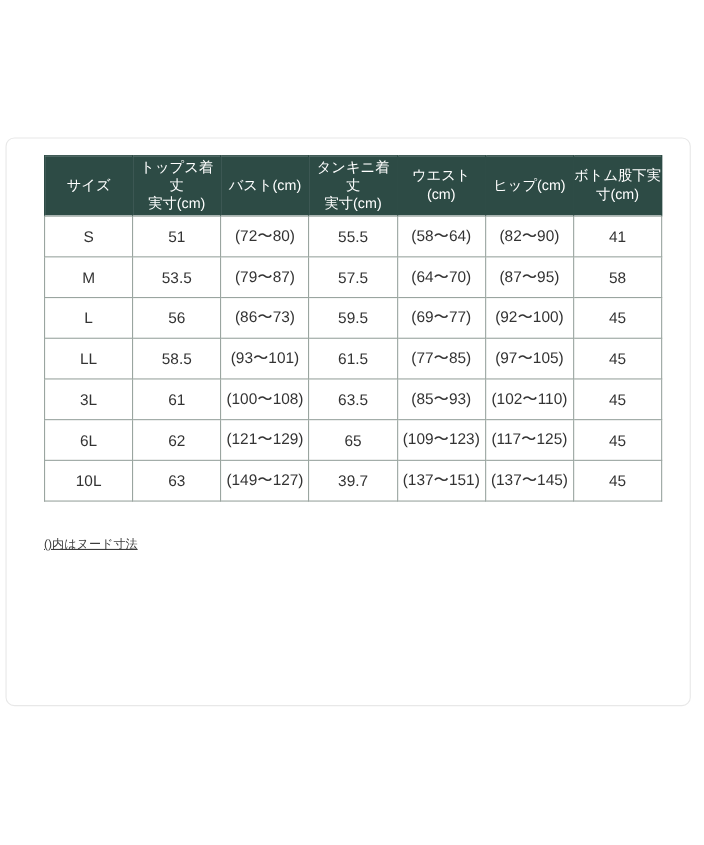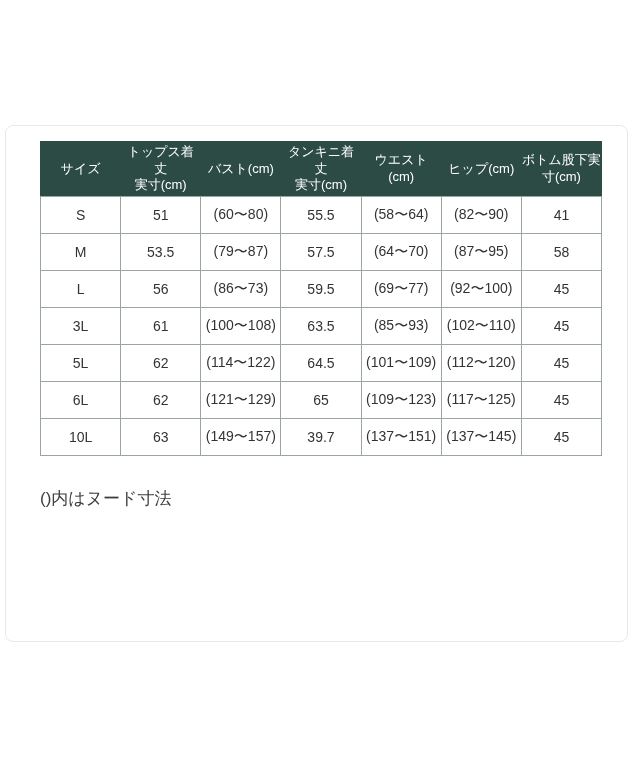--- a/index.html
+++ b/index.html
@@ -55,22 +55,23 @@
     height: 37px;
     padding: 0 2px;
     text-align: center;
     vertical-align: middle;
     font-size: 14px;
     color: var(--text-color);
     background: #ffffff;
   }
   .footnote {
     margin: 31px 0 0 34px;
-    font-size: 17px;
+    font-size: 11px;
     color: #3c3c3c;
+    text-decoration: underline;
   }
 </style>
 </head>
 <body>
 
 <div class="panel">
   <table class="size-table">
     <thead>
       <tr id="header-row">
           <th>サイズ</th>
@@ -83,21 +84,21 @@
 (cm)</th>
           <th>ヒップ(cm)</th>
           <th>ボトム股下実
 寸(cm)</th>
         </tr>
     </thead>
     <tbody id="table-body">
         <tr>
           <td>S</td>
           <td>51</td>
-          <td>(60〜80)</td>
+          <td>(72〜80)</td>
           <td>55.5</td>
           <td>(58〜64)</td>
           <td>(82〜90)</td>
           <td>41</td>
         </tr>
         <tr>
           <td>M</td>
           <td>53.5</td>
           <td>(79〜87)</td>
           <td>57.5</td>
@@ -108,50 +109,50 @@
         <tr>
           <td>L</td>
           <td>56</td>
           <td>(86〜73)</td>
           <td>59.5</td>
           <td>(69〜77)</td>
           <td>(92〜100)</td>
           <td>45</td>
         </tr>
         <tr>
+          <td>LL</td>
+          <td>58.5</td>
+          <td>(93〜101)</td>
+          <td>61.5</td>
+          <td>(77〜85)</td>
+          <td>(97〜105)</td>
+          <td>45</td>
+        </tr>
+        <tr>
           <td>3L</td>
           <td>61</td>
           <td>(100〜108)</td>
           <td>63.5</td>
           <td>(85〜93)</td>
           <td>(102〜110)</td>
-          <td>45</td>
-        </tr>
-        <tr>
-          <td>5L</td>
-          <td>62</td>
-          <td>(114〜122)</td>
-          <td>64.5</td>
-          <td>(101〜109)</td>
-          <td>(112〜120)</td>
           <td>45</td>
         </tr>
         <tr>
           <td>6L</td>
           <td>62</td>
           <td>(121〜129)</td>
           <td>65</td>
           <td>(109〜123)</td>
           <td>(117〜125)</td>
           <td>45</td>
         </tr>
         <tr>
           <td>10L</td>
           <td>63</td>
-          <td>(149〜157)</td>
+          <td>(149〜127)</td>
           <td>39.7</td>
           <td>(137〜151)</td>
           <td>(137〜145)</td>
           <td>45</td>
         </tr>
       </tbody>
   </table>
   <div class="footnote">()内はヌード寸法</div>
 </div>
 

